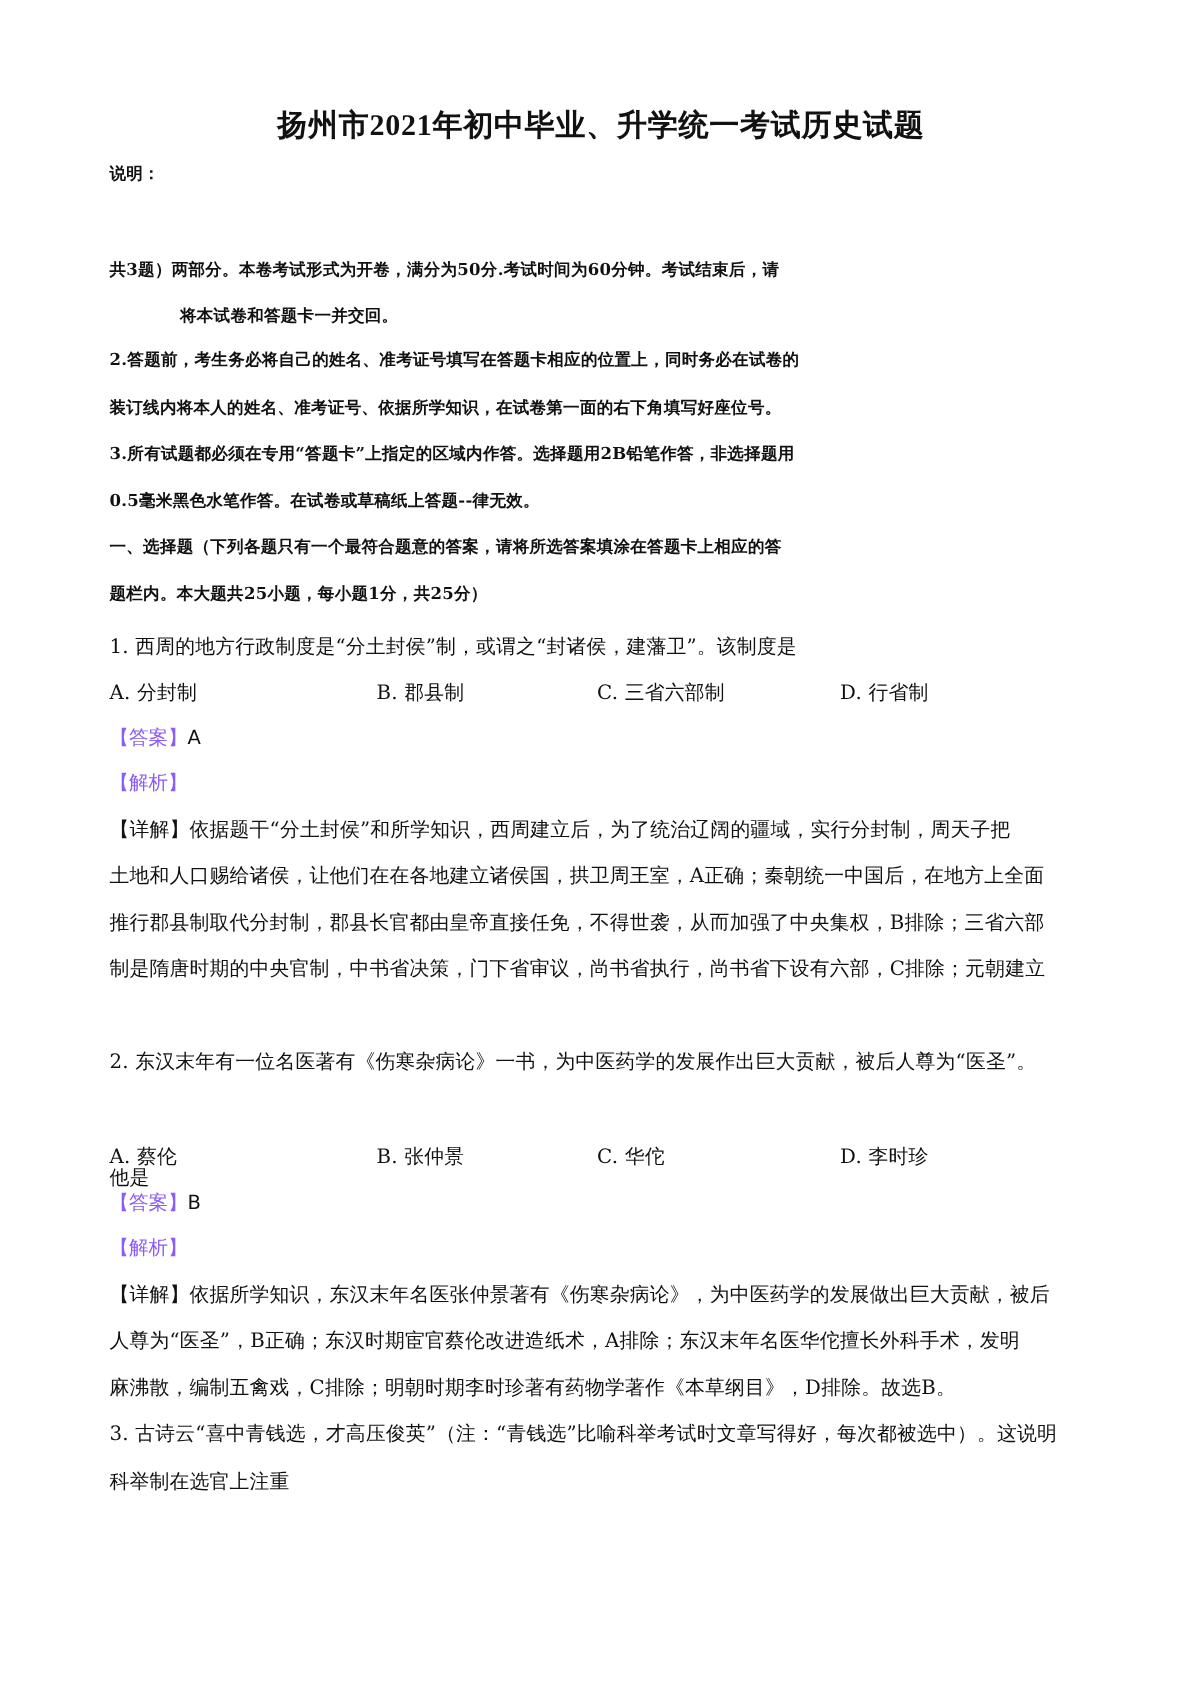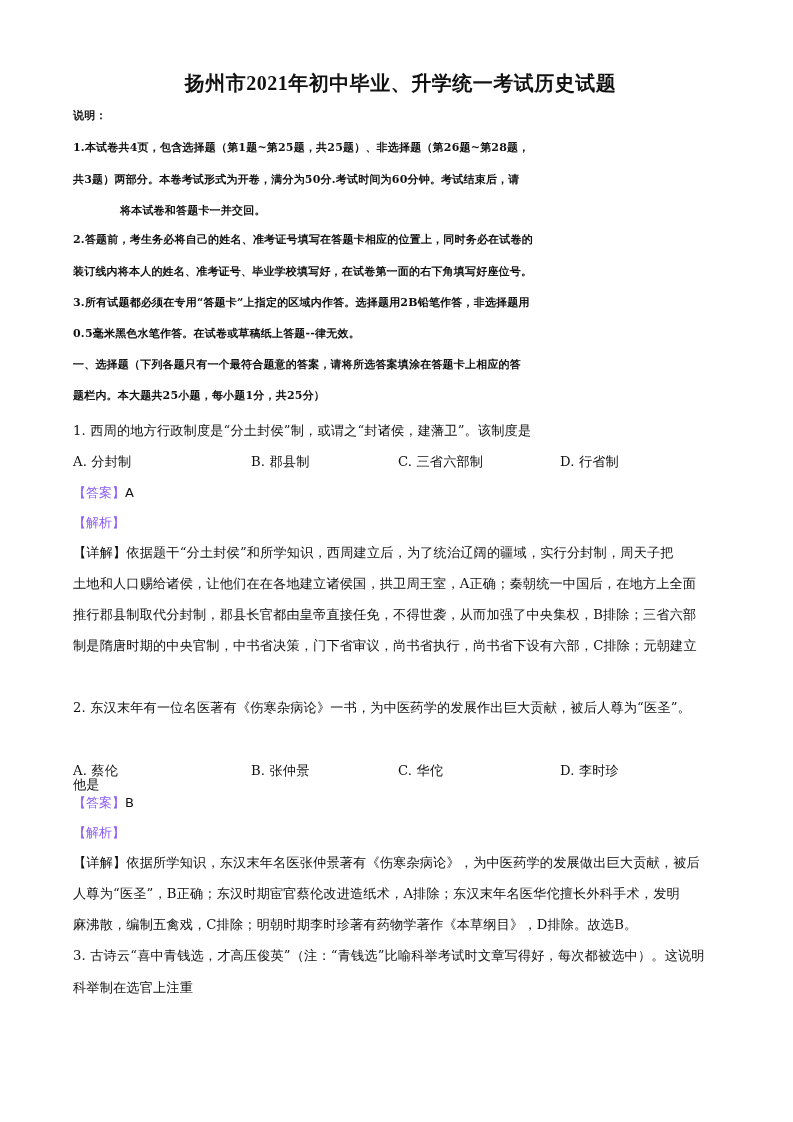--- a/index.html
+++ b/index.html
@@ -22,25 +22,24 @@
 </style>
 </head>
 <body>
 
 <div class="page">
 
   <div class="title">扬州市2021年初中毕业、升学统一考试历史试题</div>
 
   <div class="line bold" style="top:108px;">说明：</div>
 
-  <div class="line bold" style="top:140px;">1.本试卷共4页，包含选择题（第1题~第25题，共25题）、非选择题（第26题~第28题，</div>
   <div class="line bold" style="top:172px;">共3题）两部分。本卷考试形式为开卷，满分为50分.考试时间为60分钟。考试结束后，请</div>
   <div class="line bold" style="top:203px;margin-left:47px;">将本试卷和答题卡一并交回。</div>
   <div class="line bold" style="top:232px;">2.答题前，考生务必将自己的姓名、准考证号填写在答题卡相应的位置上，同时务必在试卷的</div>
-  <div class="line bold" style="top:264px;">装订线内将本人的姓名、准考证号、毕业学校填写好，在试卷第一面的右下角填写好座位号。</div>
+  <div class="line bold" style="top:264px;">装订线内将本人的姓名、准考证号、依据所学知识，在试卷第一面的右下角填写好座位号。</div>
   <div class="line bold" style="top:295px;">3.所有试题都必须在专用“答题卡”上指定的区域内作答。选择题用2B铅笔作答，非选择题用</div>
   <div class="line bold" style="top:326px;">0.5毫米黑色水笔作答。在试卷或草稿纸上答题--律无效。</div>
 
   <div class="line bold" style="top:357px;">一、选择题（下列各题只有一个最符合题意的答案，请将所选答案填涂在答题卡上相应的答</div>
   <div class="line bold" style="top:388px;">题栏内。本大题共25小题，每小题1分，共25分）</div>
 
   <div class="line body" style="top:422px;">1. 西周的地方行政制度是“分土封侯”制，或谓之“封诸侯，建藩卫”。该制度是</div>
   <div class="opts body" style="top:453px;">
     <span class="opt a">A.  分封制</span>
     <span class="opt b">B.  郡县制</span>

